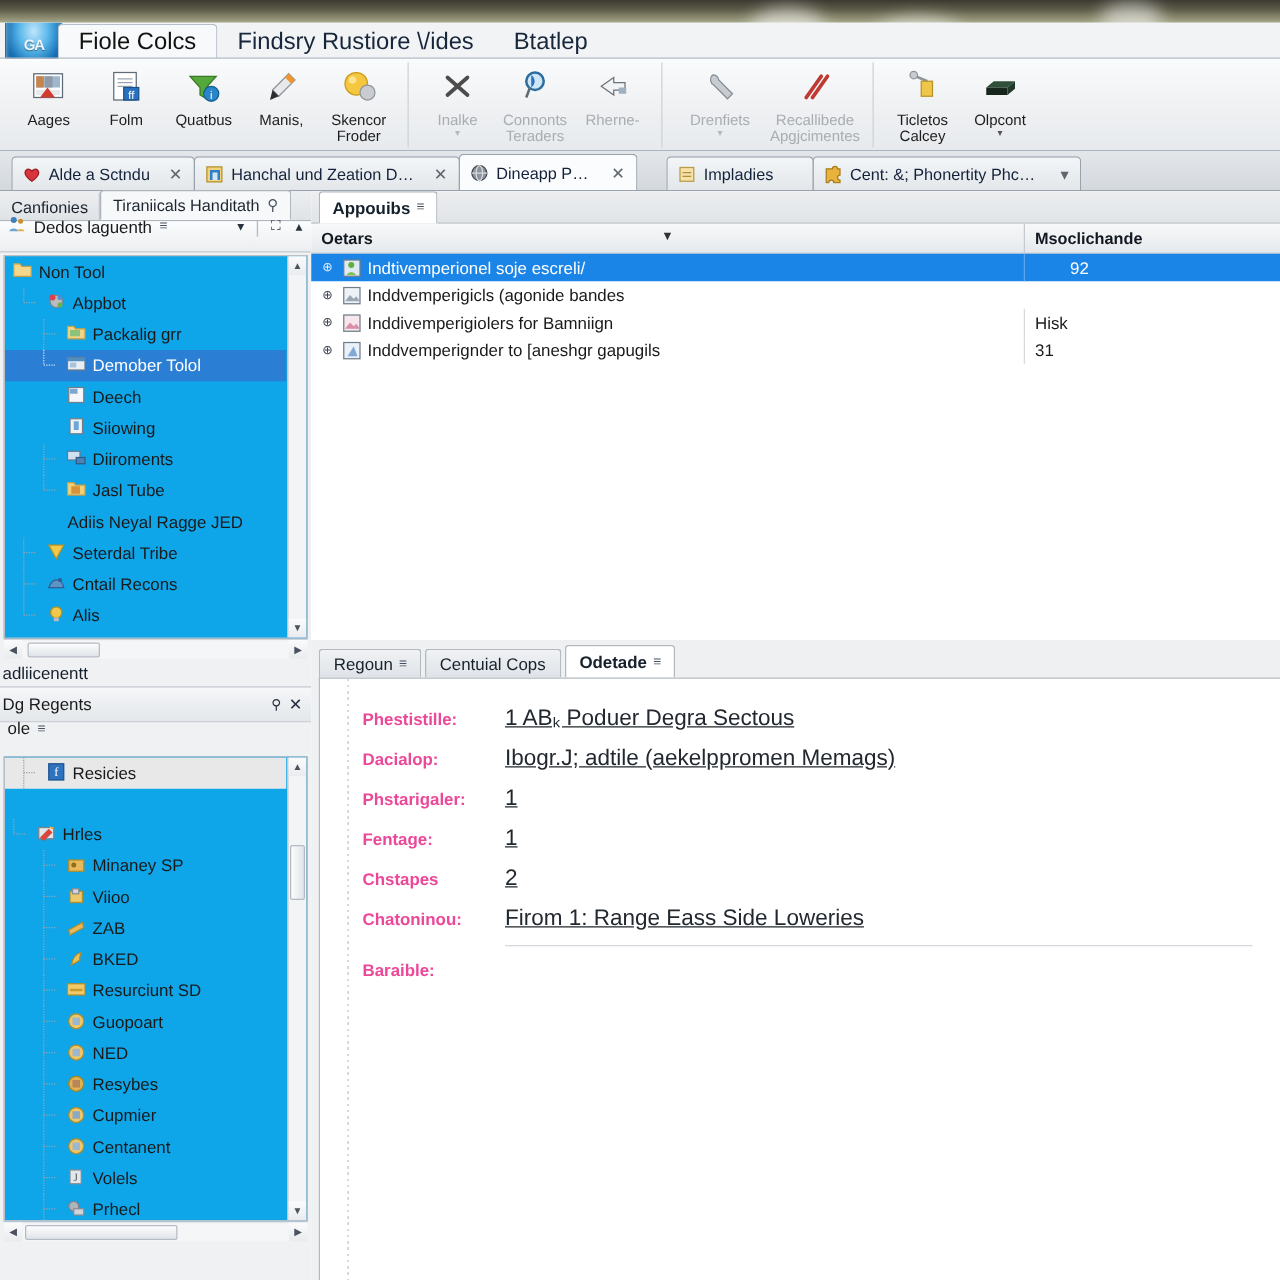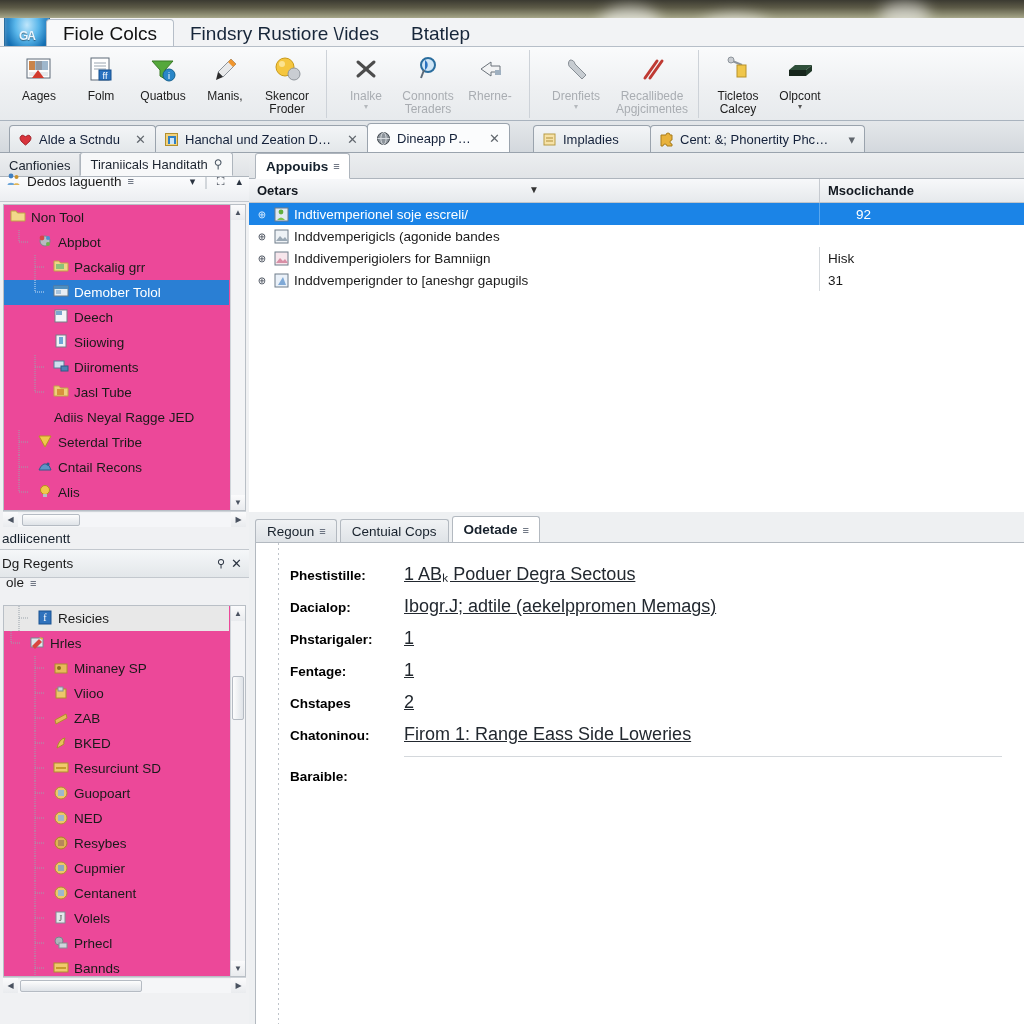--- a/index.html
+++ b/index.html
@@ -125,21 +125,21 @@
     height: 25px; display: flex; align-items: center; gap: 6px;
     padding: 0 4px 16px 6px;
     background: linear-gradient(180deg,#fbfcfd,#eceef1);
     border-bottom: 1px solid #c3c8ce;
     font-size: 13.5px;
   }
   .tree-header .title { flex: 1; display: flex; align-items: center; gap: 6px; }
   .hdr-btn { color: #2a3340; font-size: 11px; padding: 0 3px; cursor: default; }
 
   .tree-box {
-    background: #ec4899; border: 1px solid #b9bfc6; margin: 2px 3px 0 3px;
+    background: #0ea5e9; border: 1px solid #b9bfc6; margin: 2px 3px 0 3px;
     position: relative; overflow: hidden;
   }
   .tree-scroll { overflow: hidden; height: 100%; }
   .tnode {
     display: flex; align-items: center; gap: 5px; height: 25px;
     padding-left: 4px; white-space: nowrap; font-size: 13.5px; cursor: default;
   }
   .tnode.sel { background: #2a7fd4; color: #fff; }
   .tnode.hl { background: #e8e8e8; }
   .twig { width: 16px; height: 25px; flex: 0 0 16px; }
@@ -247,21 +247,21 @@
   .detail-body {
     position: absolute; left: 6px; right: 0; top: 30px; bottom: 0;
     background: #fff; border-top: 1px solid #b3b9c0; border-left: 1px solid #b3b9c0;
     padding: 18px 0 0 12px;
   }
   .detail-body::before {
     content: ""; position: absolute; left: 22px; top: 0; bottom: 0; width: 1px;
     background: repeating-linear-gradient(180deg,#bfc4ca 0 2px, transparent 2px 5px);
   }
   .drow { display: flex; align-items: baseline; margin-bottom: 11px; padding-left: 22px; }
-  .dlabel { width: 114px; font-weight: bold; font-size: 13.5px; color: #000000; }
+  .dlabel { width: 114px; font-weight: bold; font-size: 13.5px; color: #ec4899; }
   .dval { font-size: 18px; color: #22282f; text-decoration: underline; }
   .drule { height: 1px; background: #d4d8dc; margin: 10px 22px 12px 136px; }
 
   .hamb { letter-spacing: -1px; font-size: 11px; color: #465060; }
 </style>
 </head>
 <body>
 
 <div class="desktop-bg">
   <div class="blob" style="left:600px;top:6px;width:60px;height:34px;"></div>
@@ -741,21 +741,21 @@
         </span>
         <span>
           <svg width="16" height="15" viewBox="0 0 16 15">
               <rect x="2" y="1" width="12" height="13" fill="#2f72bd" stroke="#1b5391"></rect>
               <text x="8" y="11" font-size="10" fill="#fff" text-anchor="middle" font-family="Liberation Serif">f</text>
             </svg>
         </span>
         <span>Resicies</span>
       </div>
 
-      <div class="tnode" style="">
+      <div class="tnode" style="margin-top:24px;">
         <span class="twig">
           <svg width="16" height="25" viewBox="0 0 16 25">
               <path d="M3 0 v12 h9" fill="none" stroke="#9aa3ab" stroke-dasharray="1 1"></path>
             </svg>
         </span>
         <span>
           <svg width="16" height="15" viewBox="0 0 16 15">
               <rect x="2" y="3" width="12" height="9" fill="#dfe6ec" stroke="#7b848d"></rect>
               <path d="M3 11 l7-7 3 3 -7 7z" fill="#d9463e"></path>
               <path d="M10 2 l3 3 1-2z" fill="#f0b33c"></path>

